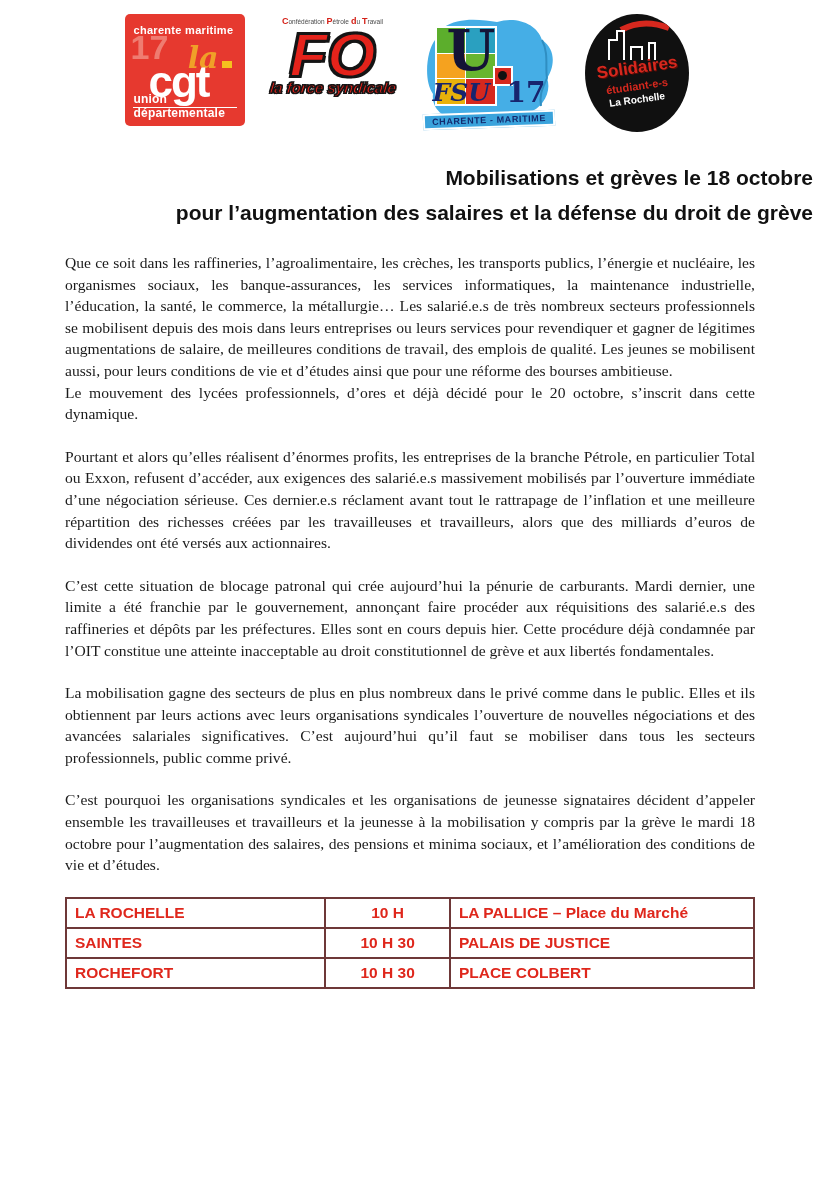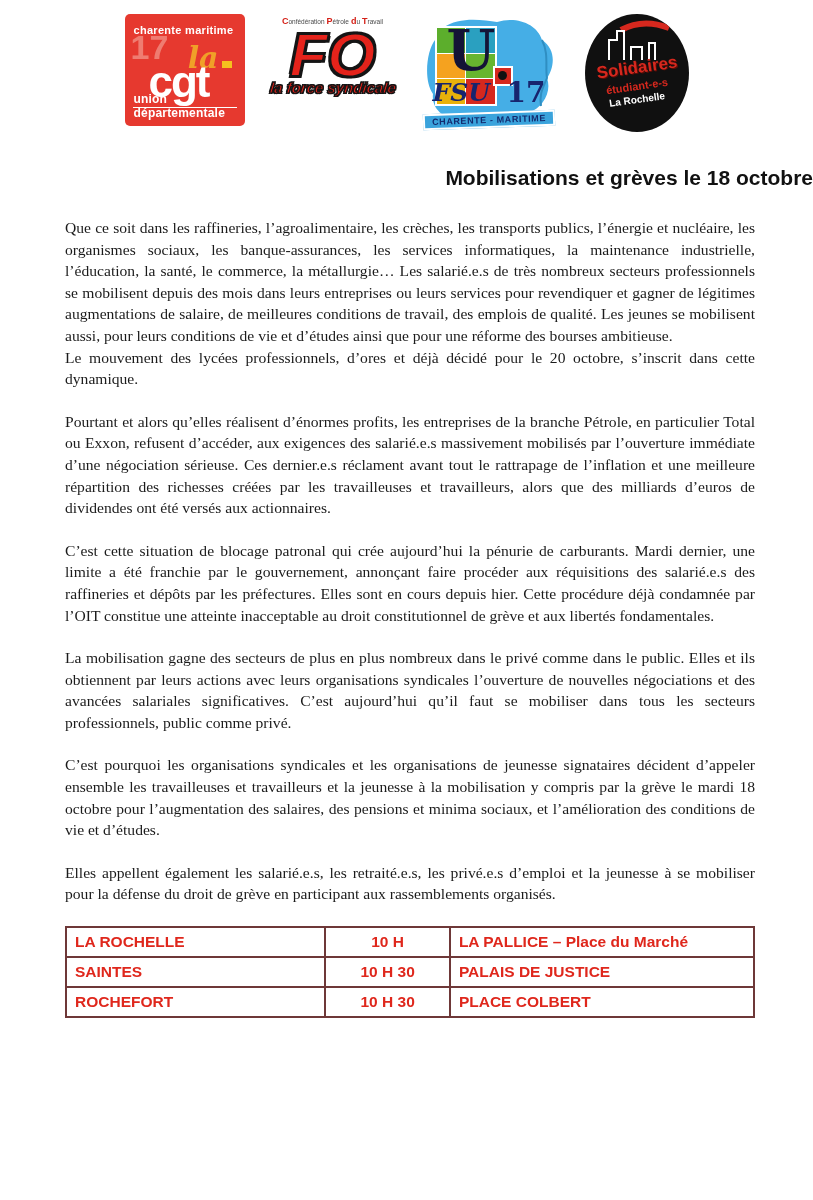--- a/index.html
+++ b/index.html
@@ -145,41 +145,39 @@
         <path d="M18,42 v-20 h8 v-9 h7 v29 M40,42 v-13 h11 v13 M58,42 v-17 h6 v17" stroke="#ffffff" stroke-width="2" fill="none"></path>
       </svg>
       <div class="t1">Solidaires</div>
       <div class="t2">étudiant-e-s</div>
       <div class="t3">La Rochelle</div>
     </div>
   </div>
 
   <div class="title">
     <div>Mobilisations et grèves le 18 octobre</div>
+    <div>pour l’augmentation des salaires et la défense du droit de grève</div>
   </div>
 
   <div class="content">
     <div class="block">
       <p>Que ce soit dans les raffineries, l’agroalimentaire, les crèches, les transports publics, l’énergie et nucléaire, les organismes sociaux, les banque-assurances, les services informatiques, la maintenance industrielle, l’éducation, la santé, le commerce, la métallurgie… Les salarié.e.s de très nombreux secteurs professionnels se mobilisent depuis des mois dans leurs entreprises ou leurs services pour revendiquer et gagner de légitimes augmentations de salaire, de meilleures conditions de travail, des emplois de qualité. Les jeunes se mobilisent aussi, pour leurs conditions de vie et d’études ainsi que pour une réforme des bourses ambitieuse.</p>
       <p>Le mouvement des lycées professionnels, d’ores et déjà décidé pour le 20 octobre, s’inscrit dans cette dynamique.</p>
     </div>
     <div class="block">
       <p>Pourtant et alors qu’elles réalisent d’énormes profits, les entreprises de la branche Pétrole, en particulier Total ou Exxon, refusent d’accéder, aux exigences des salarié.e.s massivement mobilisés par l’ouverture immédiate d’une négociation sérieuse. Ces dernier.e.s réclament avant tout le rattrapage de l’inflation et une meilleure répartition des richesses créées par les travailleuses et travailleurs, alors que des milliards d’euros de dividendes ont été versés aux actionnaires.</p>
     </div>
     <div class="block">
       <p>C’est cette situation de blocage patronal qui crée aujourd’hui la pénurie de carburants. Mardi dernier, une limite a été franchie par le gouvernement, annonçant faire procéder aux réquisitions des salarié.e.s des raffineries et dépôts par les préfectures. Elles sont en cours depuis hier. Cette procédure déjà condamnée par l’OIT constitue une atteinte inacceptable au droit constitutionnel de grève et aux libertés fondamentales.</p>
     </div>
     <div class="block">
       <p>La mobilisation gagne des secteurs de plus en plus nombreux dans le privé comme dans le public. Elles et ils obtiennent par leurs actions avec leurs organisations syndicales l’ouverture de nouvelles négociations et des avancées salariales significatives. C’est aujourd’hui qu’il faut se mobiliser dans tous les secteurs professionnels, public comme privé.</p>
     </div>
     <div class="block">
       <p>C’est pourquoi les organisations syndicales et les organisations de jeunesse signataires décident d’appeler ensemble les travailleuses et travailleurs et la jeunesse à la mobilisation y compris par la grève le mardi 18 octobre pour l’augmentation des salaires, des pensions et minima sociaux, et l’amélioration des conditions de vie et d’études.</p>
-    </div>
-    <div class="block">
-      <p>Elles appellent également les salarié.e.s, les retraité.e.s, les privé.e.s d’emploi et la jeunesse à se mobiliser pour la défense du droit de grève en participant aux rassemblements organisés.</p>
     </div>
   </div>
 
   <table class="meet">
     <tbody>
       <tr>
         <td class="c1">LA ROCHELLE</td>
         <td class="c2">10 H</td>
         <td class="c3">LA PALLICE – Place du Marché</td>
       </tr>

